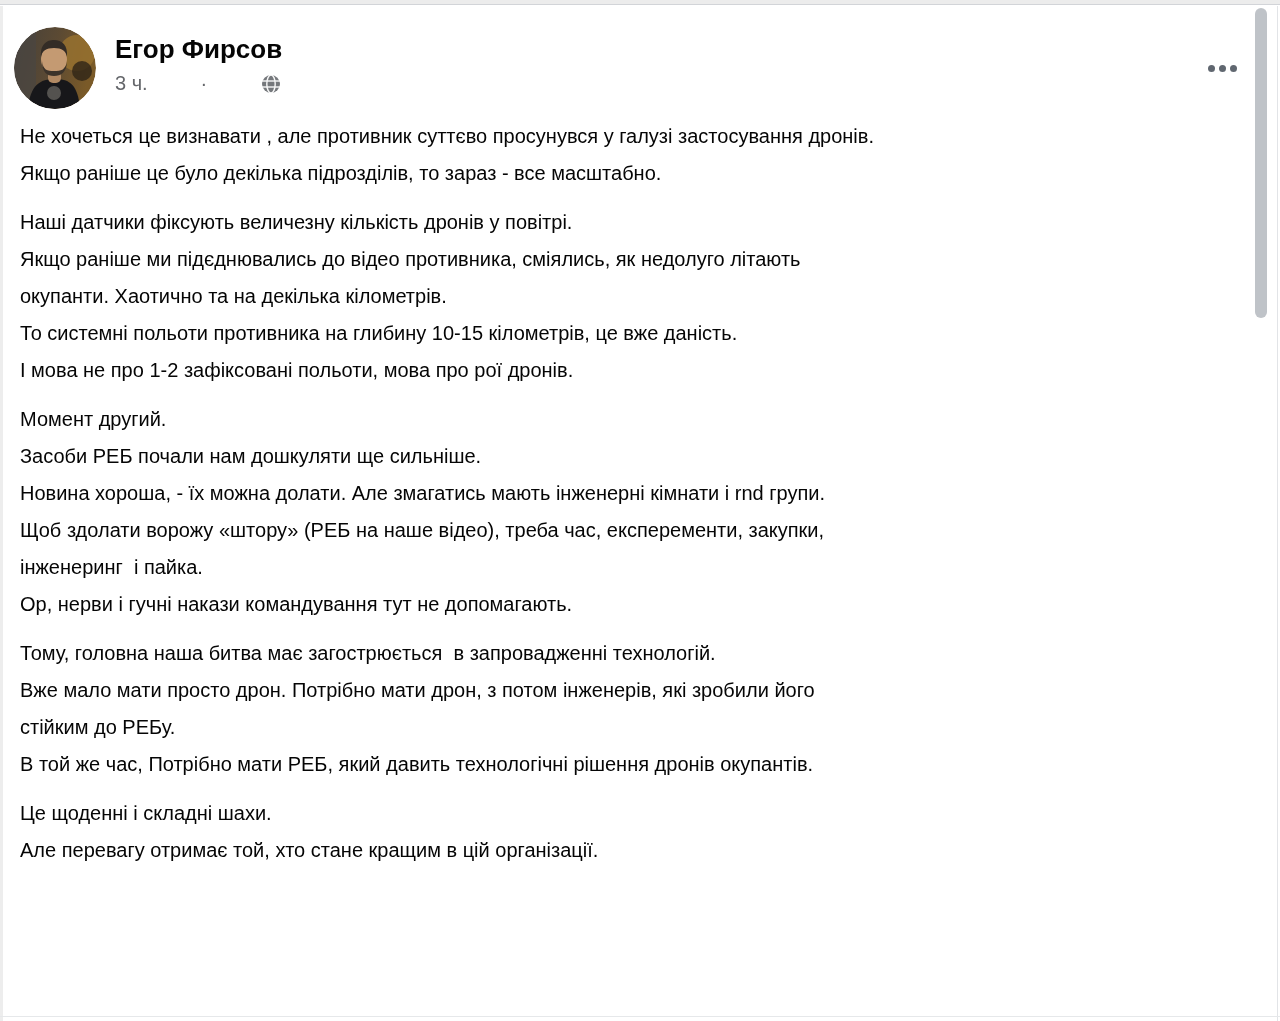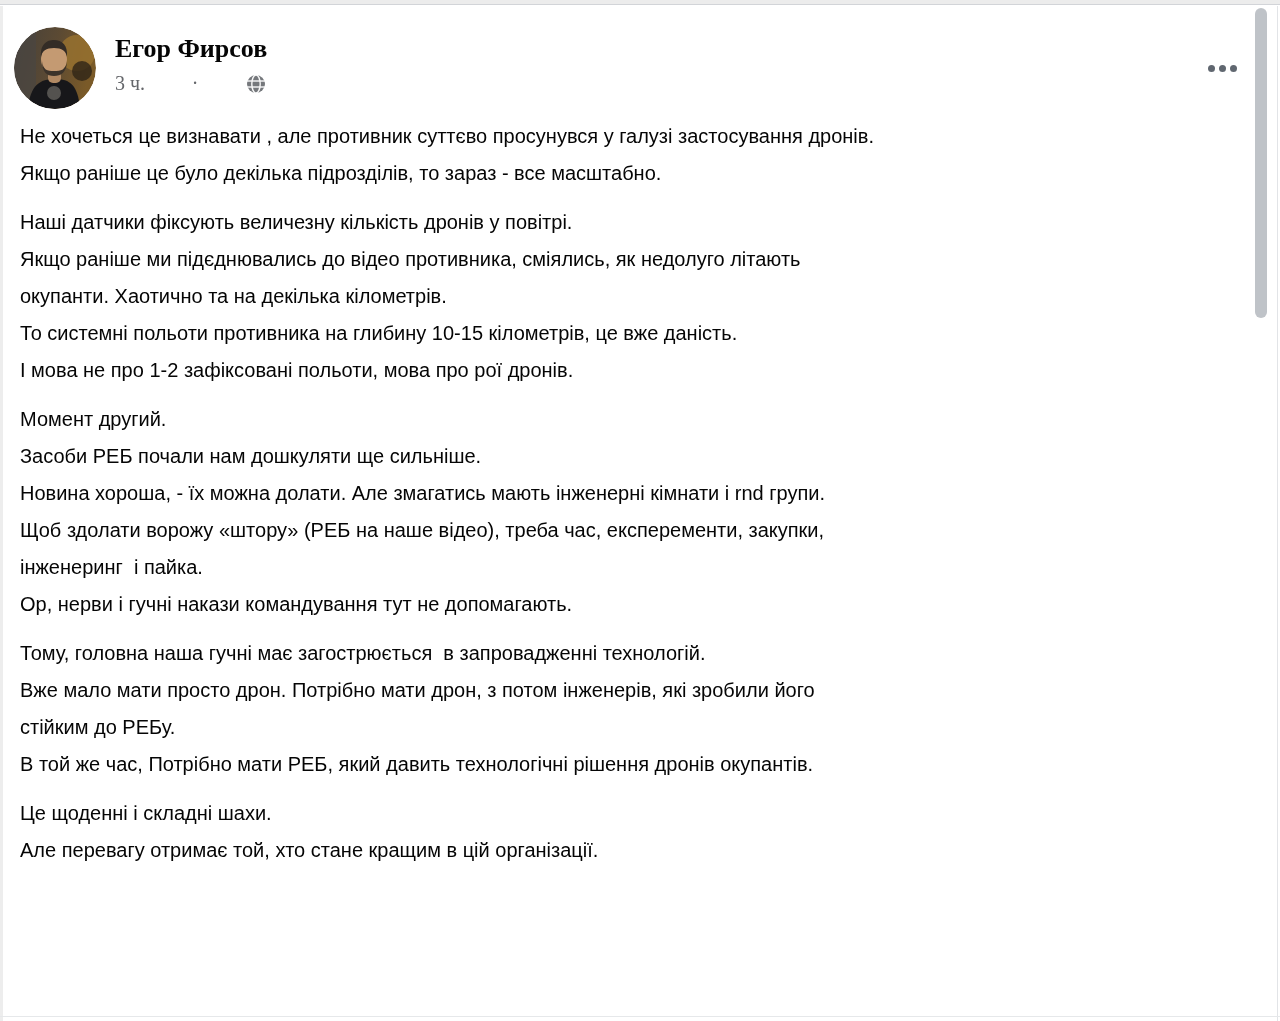--- a/index.html
+++ b/index.html
@@ -9,21 +9,21 @@
   .top-band { height:5px; background:#ececec; border-bottom:1px solid #d2d4d8; }
   .left-edge { position:absolute; left:0; top:6px; bottom:0; width:3px; background:#ededed; }
   .bottom-rule { position:absolute; left:0; top:1016px; width:100%; height:1px; background:#e6e8ea; }
 
   .post { position:relative; padding:22px 46px 0 14px; }
 
   .post-header { display:flex; align-items:flex-start; }
   .avatar-wrap { width:82px; height:82px; border-radius:50%; overflow:hidden; flex:0 0 auto; cursor:pointer; }
   .avatar-wrap svg { display:block; width:82px; height:82px; }
 
-  .header-meta { margin-left:19px; padding-top:5px;font-family:Liberation Serif, serif; }
+  .header-meta { margin-left:19px; padding-top:5px; }
   .author-name { font-size:26px; font-weight:bold; color:#050505; line-height:34px; cursor:pointer; }
   .meta-row { display:flex; align-items:center; margin-top:6px; color:#65676B; font-size:20px;justify-content:space-between; }
   .meta-row .sep { margin:0 7px; }
   .globe { width:22px; height:22px; display:inline-block; }
 
   .options-btn { position:absolute; top:48px; right:36px; width:44px; height:30px;
                  display:flex; align-items:center; justify-content:center; gap:4px;
                  background:transparent; border:none; cursor:pointer; }
   .options-btn .dot { width:7px; height:7px; border-radius:50%; background:#606770; }
 
@@ -106,21 +106,21 @@
 Якщо раніше ми підєднювались до відео противника, сміялись, як недолуго літають
 окупанти. Хаотично та на декілька кілометрів.
 То системні польоти противника на глибину 10-15 кілометрів, це вже даність.
 І мова не про 1-2 зафіксовані польоти, мова про рої дронів.</p>
     <p>Момент другий.
 Засоби РЕБ почали нам дошкуляти ще сильніше.
 Новина хороша, - їх можна долати. Але змагатись мають інженерні кімнати і rnd групи.
 Щоб здолати ворожу «штору» (РЕБ на наше відео), треба час, експеременти, закупки,
 інженеринг  і пайка.
 Ор, нерви і гучні накази командування тут не допомагають.</p>
-    <p>Тому, головна наша гучні має загострюється  в запровадженні технологій.
+    <p>Тому, головна наша битва має загострюється  в запровадженні технологій.
 Вже мало мати просто дрон. Потрібно мати дрон, з потом інженерів, які зробили його
 стійким до РЕБу.
 В той же час, Потрібно мати РЕБ, який давить технологічні рішення дронів окупантів.</p>
     <p>Це щоденні і складні шахи.
 Але перевагу отримає той, хто стане кращим в цій організації.</p>
   </div>
 </div>
 
 <div class="scrollbar-thumb"></div>
 <div class="right-edge"></div>

